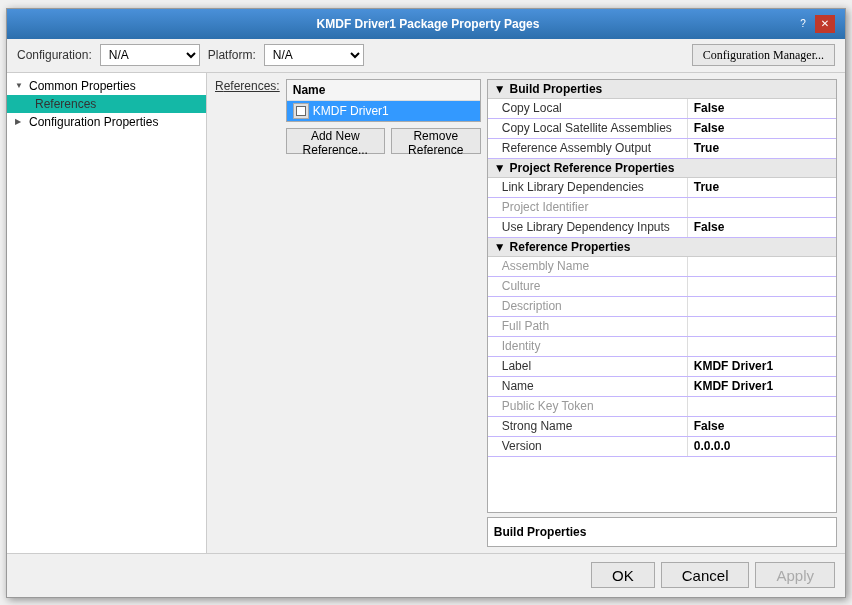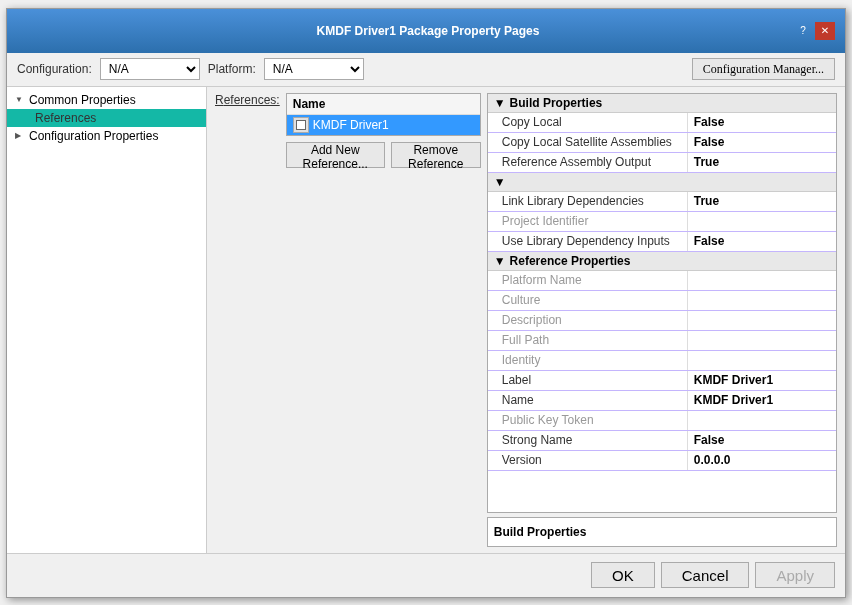--- a/index.html
+++ b/index.html
@@ -23,21 +23,21 @@
       display: flex;
       flex-direction: column;
     }
     .title-bar {
       background: linear-gradient(to bottom, #4a90d9, #2c6fad);
       color: white;
       padding: 6px 10px;
       display: flex;
       align-items: center;
       justify-content: center;
-      height: 44px;
+      height: 30px;
     }
     .title-bar-text {
       font-size: 12px;
       font-weight: 600;
       flex: 1;
       text-align: center;
     }
     .title-bar-controls {
       display: flex;
       gap: 2px;
@@ -361,40 +361,41 @@
               <div class="prop-name">Copy Local Satellite Assemblies</div>
               <div class="prop-value">False</div>
             </div>
             <div class="prop-row">
               <div class="prop-name">Reference Assembly Output</div>
               <div class="prop-value">True</div>
             </div>
 
             <div class="prop-section-header">
               <span>▼</span>
+              <span>Project Reference Properties</span>
             </div>
             <div class="prop-row">
               <div class="prop-name">Link Library Dependencies</div>
               <div class="prop-value">True</div>
             </div>
             <div class="prop-row">
               <div class="prop-name disabled">Project Identifier</div>
               <div class="prop-value normal"></div>
             </div>
             <div class="prop-row">
               <div class="prop-name">Use Library Dependency Inputs</div>
               <div class="prop-value">False</div>
             </div>
 
             <div class="prop-section-header">
               <span>▼</span>
               <span>Reference Properties</span>
             </div>
             <div class="prop-row">
-              <div class="prop-name disabled">Platform Name</div>
+              <div class="prop-name disabled">Assembly Name</div>
               <div class="prop-value normal"></div>
             </div>
             <div class="prop-row">
               <div class="prop-name disabled">Culture</div>
               <div class="prop-value normal"></div>
             </div>
             <div class="prop-row">
               <div class="prop-name disabled">Description</div>
               <div class="prop-value normal"></div>
             </div>

